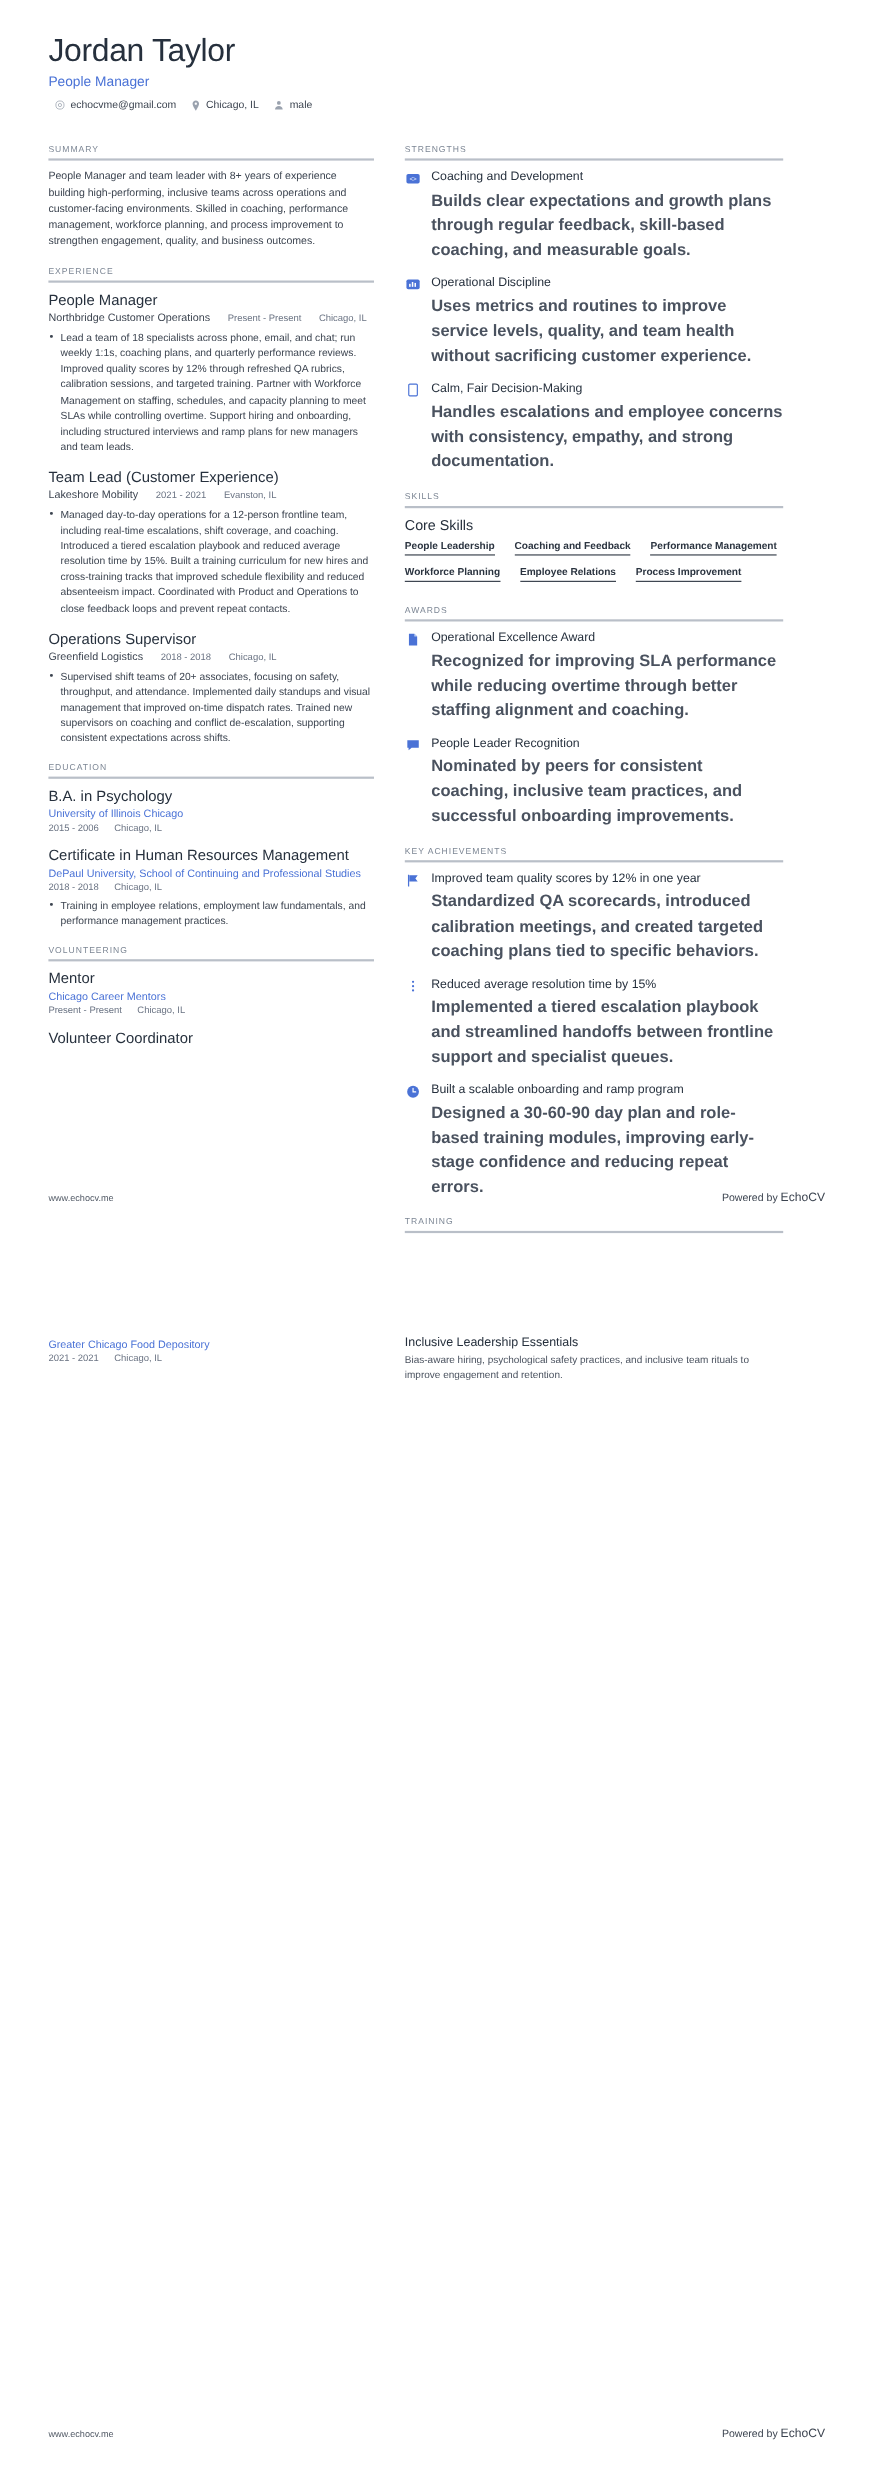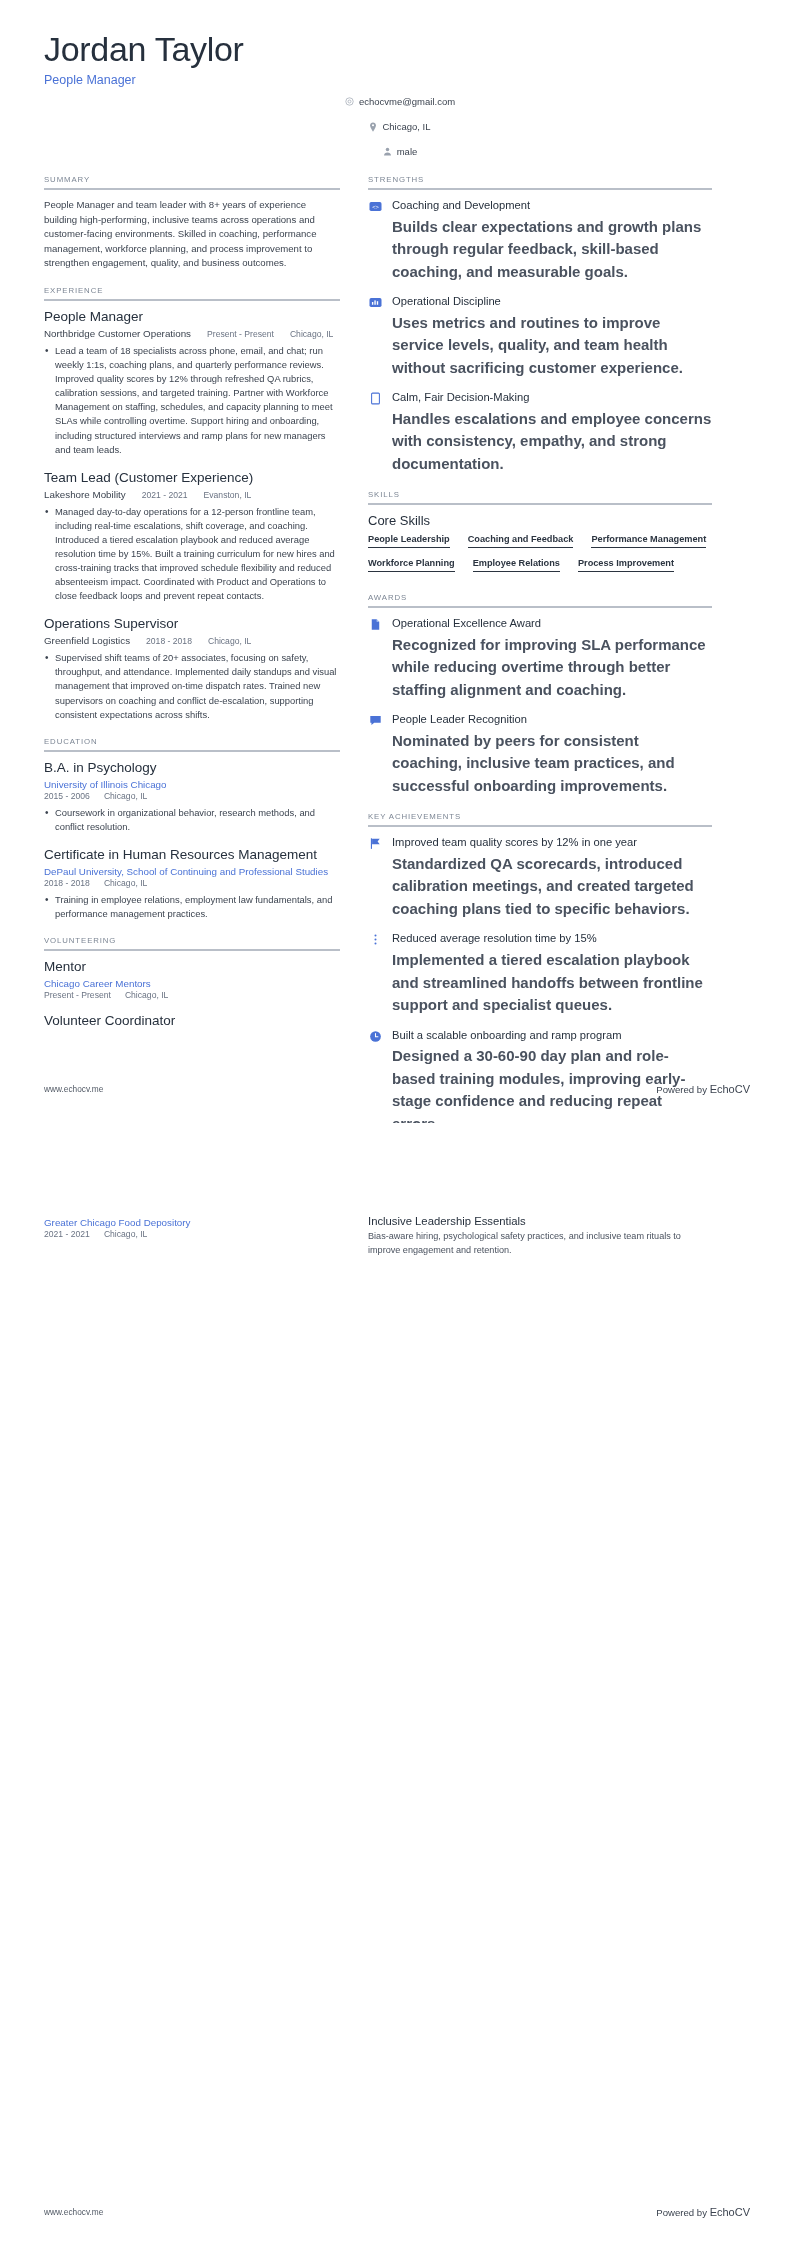--- a/index.html
+++ b/index.html
@@ -15,52 +15,51 @@
     width:794px;
     position:relative;
     background:#fff;
     padding:30px 44px 0 44px;
   }
   .page-1 { height:1123px; }
   .page-2 { height:1123px; }
 
   
   .name {
-    font-size:34px;
+    font-size:29px;
     font-weight:400;
     letter-spacing:-0.3px;
     color:#26303d;
     line-height:1.15;
   }
   .headline {
     font-size:12.5px;
     color:#4a72d6;
     margin-top:4px;
     font-weight:400;
   }
   .contact-row {
     display:flex;
     align-items:center;
     gap:14px;
     margin-top:9px;
     padding-left:6px;
     font-size:9.5px;
     color:#3c4450;
-    flex-direction:column;
   }
   .contact-item { display:flex; align-items:center; gap:5px; white-space:nowrap; }
   .contact-item svg { display:block; }
 
   
   .columns { display:flex; gap:28px; margin-top:18px; align-items:flex-start; }
   .col-main { width:auto; flex:0 0 296px; }
   .col-side { flex:0 0 344px; }
 
   
-  .sec { margin-bottom:15px; }
+  .sec { margin-bottom:15px;margin-top:12px; }
   .sec-title {
     font-size:7.8px;
     letter-spacing:0.9px;
     color:#7c8694;
     text-transform:uppercase;
     padding-bottom:4px;
   }
   .sec-rule { height:2px; background:#b9bfc8; margin-bottom:8px; }
 
   
@@ -271,23 +270,20 @@
         <div class="sec-title">EDUCATION</div>
         <div class="sec-rule"></div>
 
         <div class="entry">
           <div class="entry-title">B.A. in Psychology</div>
           <div class="entry-org link">University of Illinois Chicago</div>
           <div class="entry-meta">
             <span>2015 - 2006</span>
             <span>Chicago, IL</span>
           </div>
-          <ul class="bullets">
-            <li>Coursework in organizational behavior, research methods, and conflict resolution.</li>
-          </ul>
         </div>
 
         <div class="entry">
           <div class="entry-title">Certificate in Human Resources Management</div>
           <div class="entry-org link">DePaul University, School of Continuing and Professional Studies</div>
           <div class="entry-meta">
             <span>2018 - 2018</span>
             <span>Chicago, IL</span>
           </div>
           <ul class="bullets">

